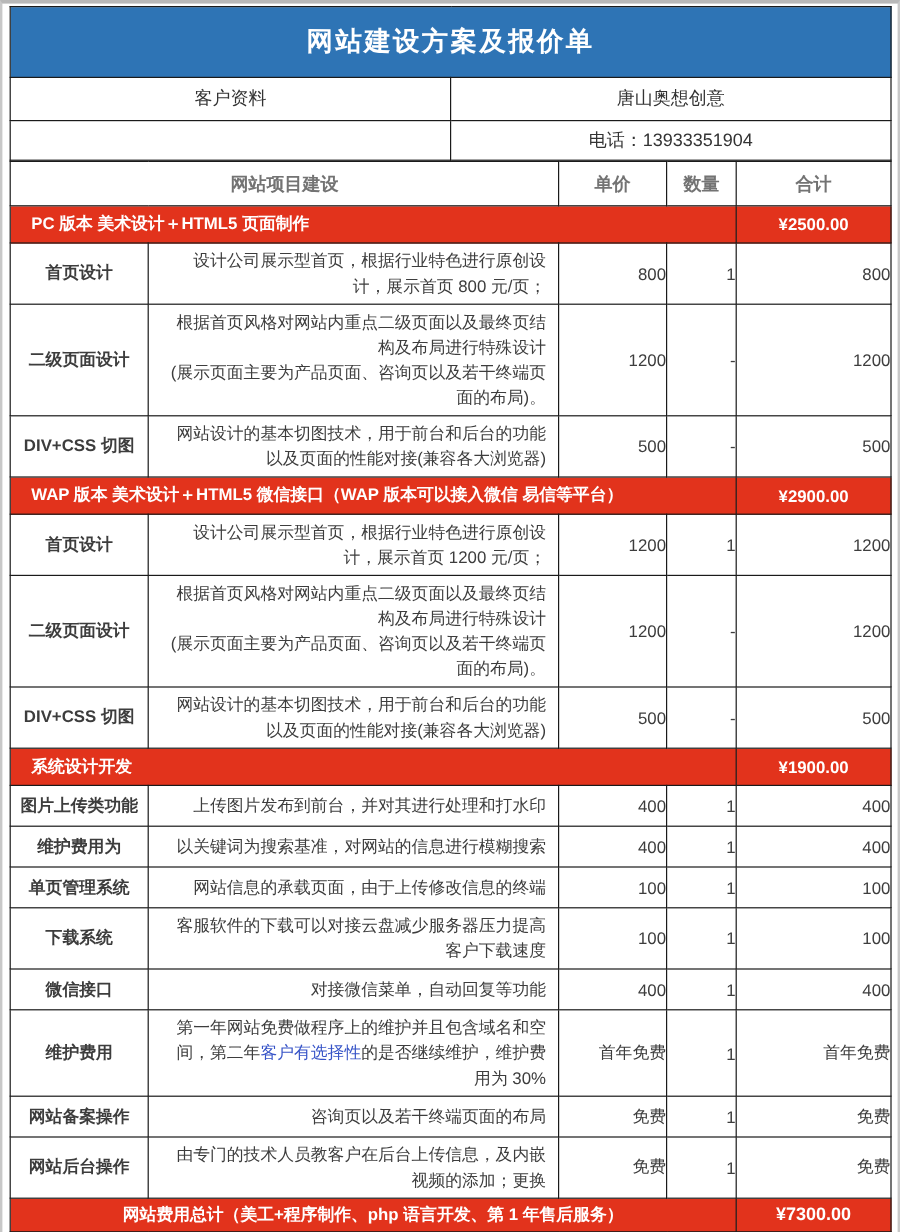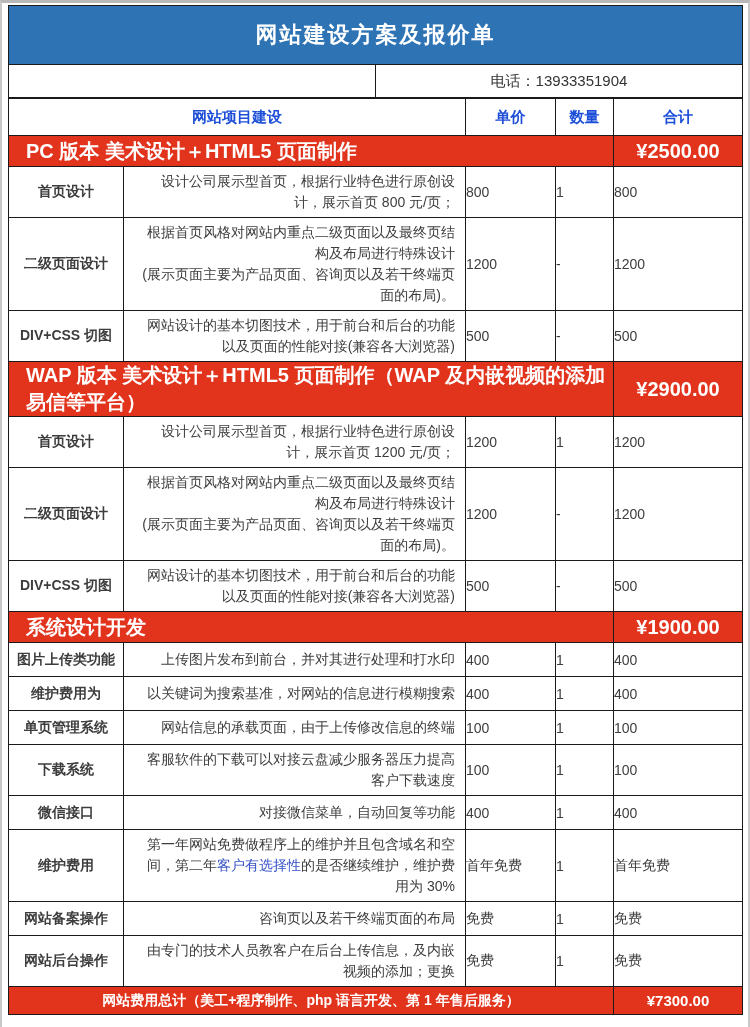--- a/index.html
+++ b/index.html
@@ -43,47 +43,47 @@
     color: #333333;
   }
   .phone-row .info-cell { height: 33px; }
 
   
   .main-table { border-top-width: 2px; }
   .head-row th {
     height: 37px;
     font-size: 15px;
     font-weight: bold;
-    color: #1d4ed8;
+    color: #737373;
     text-align: center;
     background: #ffffff;
   }
   .section-row td {
     background: var(--section-bar);
     color: #ffffff;
     font-weight: bold;
-    font-size: 20px;
+    font-size: 14px;
     height: 31px;
   }
   .section-title-cell { padding-left: 17px; text-align: left; }
   .section-subtotal-cell { text-align: center; font-size: 15px; }
   .item-row td { height: 34px; font-size: 14px; color: #3d3d3d; }
   .name-cell {
     text-align: center;
     font-weight: bold;
     color: #1a1a1a;
     padding: 2px 4px;
   }
   .desc-cell {
     text-align: right;
     padding: 4px 10px;
     line-height: 21px;
     white-space: pre-line;
   }
-  .num-cell { text-align: left; }
+  .num-cell { text-align: right; }
   .footer-row td {
     background: var(--section-bar);
     color: #ffffff;
     font-weight: bold;
     height: 28px;
     text-align: center;
     font-size: 14px;
   }
   .footer-row .grand-total { font-size: 15px; }
   .link-text { color: var(--link); margin-top: 28px; }
@@ -94,20 +94,24 @@
 <div class="page">
 
   <table class="top-table">
     <colgroup>
         <col style="width:367px">
         <col style="width:367px">
       </colgroup>
     <tbody>
       <tr>
         <td colspan="2" class="title-cell">网站建设方案及报价单</td>
+      </tr>
+      <tr>
+        <td class="info-cell">客户资料</td>
+        <td class="info-cell">唐山奥想创意</td>
       </tr>
       <tr class="phone-row">
         <td class="info-cell"></td>
         <td class="info-cell">电话：13933351904</td>
       </tr>
     </tbody>
   </table>
 
   <table class="main-table">
     <colgroup>
@@ -146,21 +150,21 @@
           <td class="num-cell">1200</td>
         </tr>
         <tr class="item-row">
           <td class="name-cell">DIV+CSS 切图</td>
           <td class="desc-cell">网站设计的基本切图技术，用于前台和后台的功能以及页面的性能对接(兼容各大浏览器)</td>
           <td class="num-cell">500</td>
           <td class="num-cell">-</td>
           <td class="num-cell">500</td>
         </tr>
         <tr class="section-row">
-          <td class="section-title-cell" colspan="4">WAP 版本 美术设计＋HTML5 页面制作（WAP 及内嵌视频的添加 易信等平台）</td>
+          <td class="section-title-cell" colspan="4">WAP 版本 美术设计＋HTML5 微信接口（WAP 版本可以接入微信 易信等平台）</td>
           <td class="section-subtotal-cell">¥2900.00</td>
         </tr>
         <tr class="item-row">
           <td class="name-cell">首页设计</td>
           <td class="desc-cell">设计公司展示型首页，根据行业特色进行原创设计，展示首页 1200 元/页；</td>
           <td class="num-cell">1200</td>
           <td class="num-cell">1</td>
           <td class="num-cell">1200</td>
         </tr>
         <tr class="item-row">

